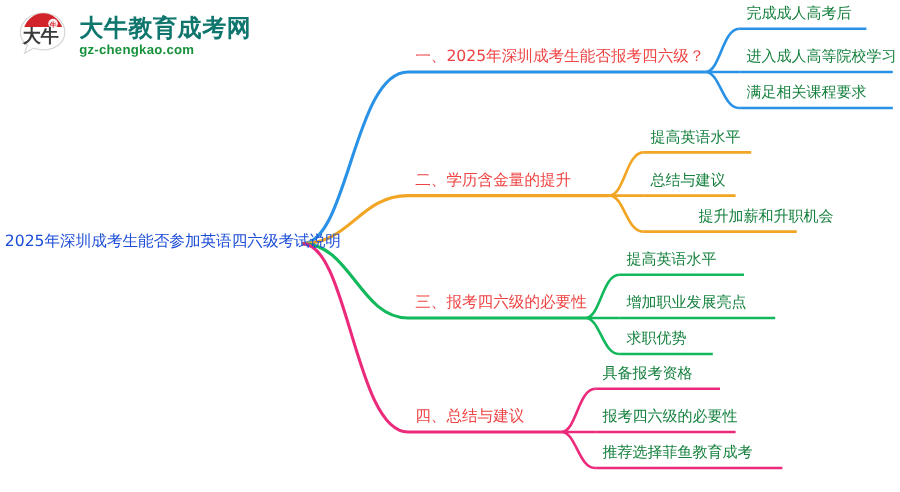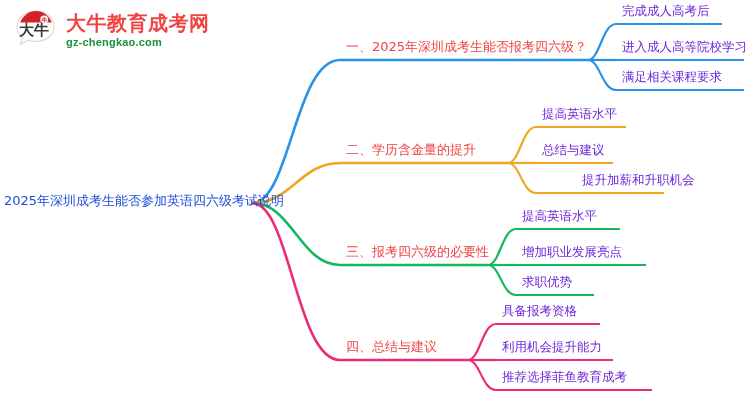--- a/index.html
+++ b/index.html
@@ -7,42 +7,42 @@
     width:750px;height:410px;background:#ffffff;overflow:hidden;position:relative;
     font-family:"Liberation Sans","DejaVu Sans",sans-serif;
   }
   #stage{position:absolute;left:0;top:0;width:750px;height:410px;}
   svg.wires{position:absolute;left:0;top:0;width:750px;height:410px;pointer-events:none;}
 
   
   .logo{position:absolute;left:14px;top:8px;display:flex;align-items:center;gap:8px;}
   .logo-mark{position:relative;width:44px;height:44px;flex:0 0 44px;}
   .logo-text{display:flex;flex-direction:column;justify-content:center;line-height:1;}
-  .logo-cn{font-size:20px;font-weight:bold;color:#ef4444;letter-spacing:.5px;
+  .logo-cn{font-size:20px;font-weight:bold;color:#0f766e;letter-spacing:.5px;
            font-family:"DejaVu Sans","Liberation Sans",sans-serif;}
   .logo-en{font-size:11px;font-weight:bold;color:#17913c;margin-top:4px;letter-spacing:.2px;
            font-family:"Liberation Sans",sans-serif;}
 
   
   .root{
     position:absolute;left:4px;top:192px;width:250px;height:22px;
     display:flex;align-items:flex-start;
     font-size:13px;color:#1d4ed8;white-space:nowrap;
     font-family:"DejaVu Sans","Liberation Sans",sans-serif;
   }
 
   
   .branch-label{
     position:absolute;white-space:nowrap;font-size:13px;color:#ef4444;
     font-family:"DejaVu Sans","Liberation Sans",sans-serif;
     padding-bottom:3px;
   }
   
   .leaf{
-    position:absolute;white-space:nowrap;font-size:12.5px;color:#6d28d9;
+    position:absolute;white-space:nowrap;font-size:12.5px;color:#15803d;
     font-family:"DejaVu Sans","Liberation Sans",sans-serif;
     padding-bottom:19px;
   }
 </style>
 </head>
 <body>
 
 <div id="stage">
 
   <div class="logo">
@@ -114,16 +114,16 @@
   <div class="leaf" style="left:542px;top:142px;">总结与建议</div>
   <div class="leaf" style="left:542px;top:172px;margin-left:40px;">提升加薪和升职机会</div>
 
   <div class="branch-label" style="left:346px;top:243px;">三、报考四六级的必要性</div>
   <div class="leaf" style="left:522px;top:208px;">提高英语水平</div>
   <div class="leaf" style="left:522px;top:244px;">增加职业发展亮点</div>
   <div class="leaf" style="left:522px;top:274px;">求职优势</div>
 
   <div class="branch-label" style="left:346px;top:338px;">四、总结与建议</div>
   <div class="leaf" style="left:502px;top:303px;">具备报考资格</div>
-  <div class="leaf" style="left:502px;top:339px;">利用机会提升能力</div>
+  <div class="leaf" style="left:502px;top:339px;">报考四六级的必要性</div>
   <div class="leaf" style="left:502px;top:369px;">推荐选择菲鱼教育成考</div>
 
 </div>
 
 </body></html>

